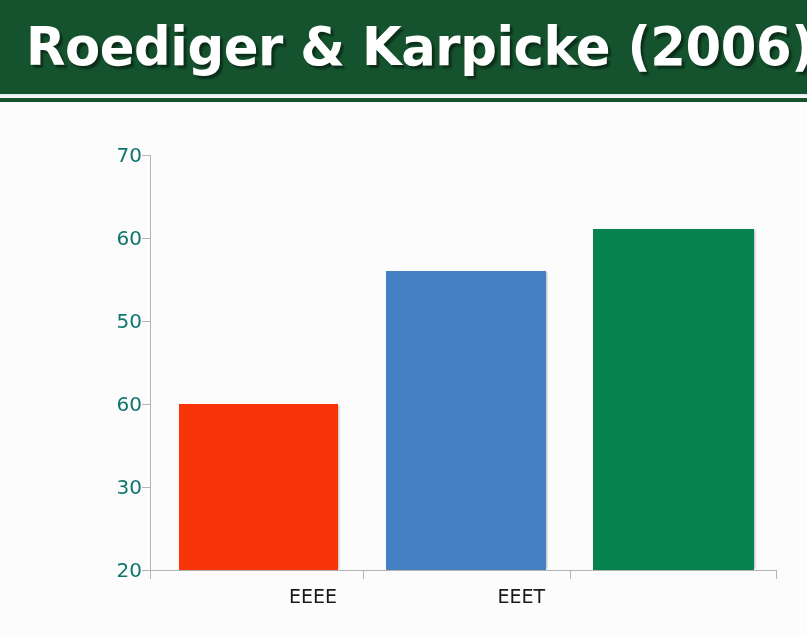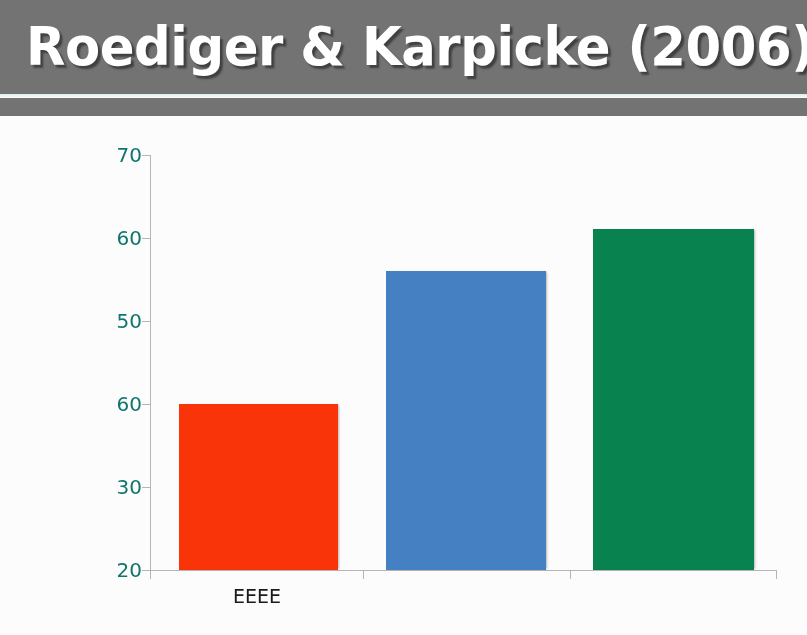--- a/index.html
+++ b/index.html
@@ -14,22 +14,22 @@
     overflow: hidden;
     position: relative;
   }
 
   
   #title-banner {
     position: absolute;
     left: 0;
     top: 0;
     width: 807px;
-    height: 116px;
-    background: #737373;
+    height: 102px;
+    background: #14532d;
     box-sizing: border-box;
   }
   #title-banner-underline {
     position: absolute;
     left: 0;
     top: 94px;
     width: 807px;
     height: 4px;
     background: linear-gradient(to bottom, #dfeaf0 0%, #fcfcfc 100%);
   }
@@ -102,21 +102,21 @@
     position: absolute;
     top: 476px;
     width: 1px;
     height: 9px;
     background: #b5b5b5;
   }
   .x-cat-label {
     position: absolute;
     top: 491px;
     width: 160px;
-    text-align: center;
+    text-align: right;
     font-size: 19px;
     line-height: 22px;
     color: #1a1a1a;
     font-family: "DejaVu Sans", sans-serif;
   }
 
   .bar {
     position: absolute;
     box-sizing: border-box;
     box-shadow: 2px 0 2px -1px rgba(0,0,0,0.28),
@@ -169,14 +169,15 @@
   <div class="x-tick" style="left:150px;"></div>
   <div class="x-tick" style="left:363px;"></div>
   <div class="x-tick" style="left:570px;"></div>
   <div class="x-tick" style="left:776px;"></div>
 
   <div class="bar" style="left:179px; width:159px; top:310px; height:166px; background:#f93408;"></div>
   <div class="bar" style="left:386px; width:160px; top:177px; height:299px; background:#4480c2;"></div>
   <div class="bar" style="left:593px; width:161px; top:135px; height:341px; background:#08824f;"></div>
 
   <div class="x-cat-label" style="left:177px;">EEEE</div>
+  <div class="x-cat-label" style="left:385px;">EEET</div>
 
 </div>
 
 </body></html>

